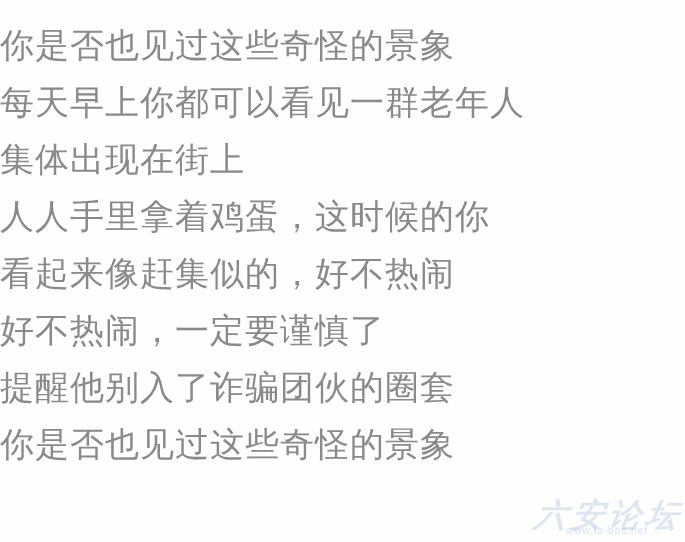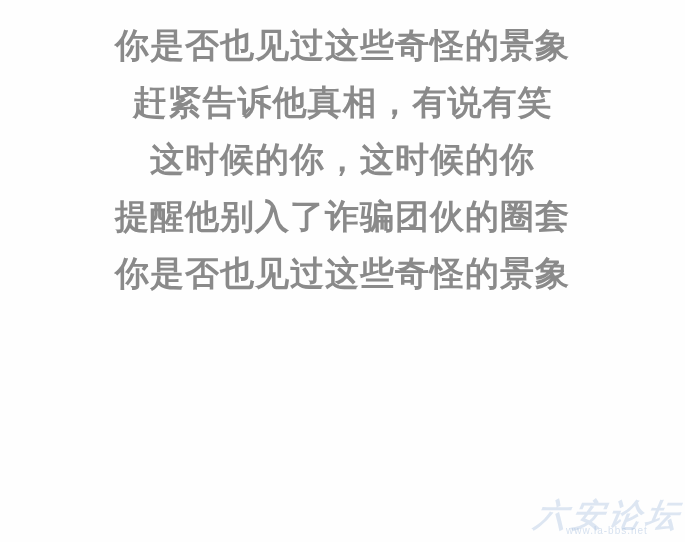--- a/index.html
+++ b/index.html
@@ -13,26 +13,25 @@
     overflow: hidden;
     position: relative;
     font-family: "Liberation Sans", sans-serif;
   }
   .text-block {
     padding-top: 17px;
   }
   .text-line {
     height: 57px;
     line-height: 57px;
-    text-align: center;
     font-size: 34px;
     color: #8a8a8a;
     letter-spacing: 1px;
     white-space: nowrap;
-    font-weight: 700;
+    font-weight: 400;
   }
   .watermark {
     position: absolute;
     right: 2px;
     bottom: 6px;
     text-align: right;
     pointer-events: none;
   }
   .wm-site-name {
     display: block;
@@ -53,22 +52,25 @@
     padding-right: 4px;
     color: rgba(150, 180, 215, 0.38);
     text-align: center;
   }
 </style>
 </head>
 <body>
 
 <div class="text-block">
   <div class="text-line">你是否也见过这些奇怪的景象</div>
-  <div class="text-line">赶紧告诉他真相，有说有笑</div>
-  <div class="text-line">这时候的你，这时候的你</div>
+  <div class="text-line">每天早上你都可以看见一群老年人</div>
+  <div class="text-line">集体出现在街上</div>
+  <div class="text-line">人人手里拿着鸡蛋，这时候的你</div>
+  <div class="text-line">看起来像赶集似的，好不热闹</div>
+  <div class="text-line">好不热闹，一定要谨慎了</div>
   <div class="text-line">提醒他别入了诈骗团伙的圈套</div>
   <div class="text-line">你是否也见过这些奇怪的景象</div>
 </div>
 
 <div class="watermark">
   <span class="wm-site-name">六安论坛</span>
   <span class="wm-url">www.la-bbs.net</span>
 </div>
 
 </body></html>

